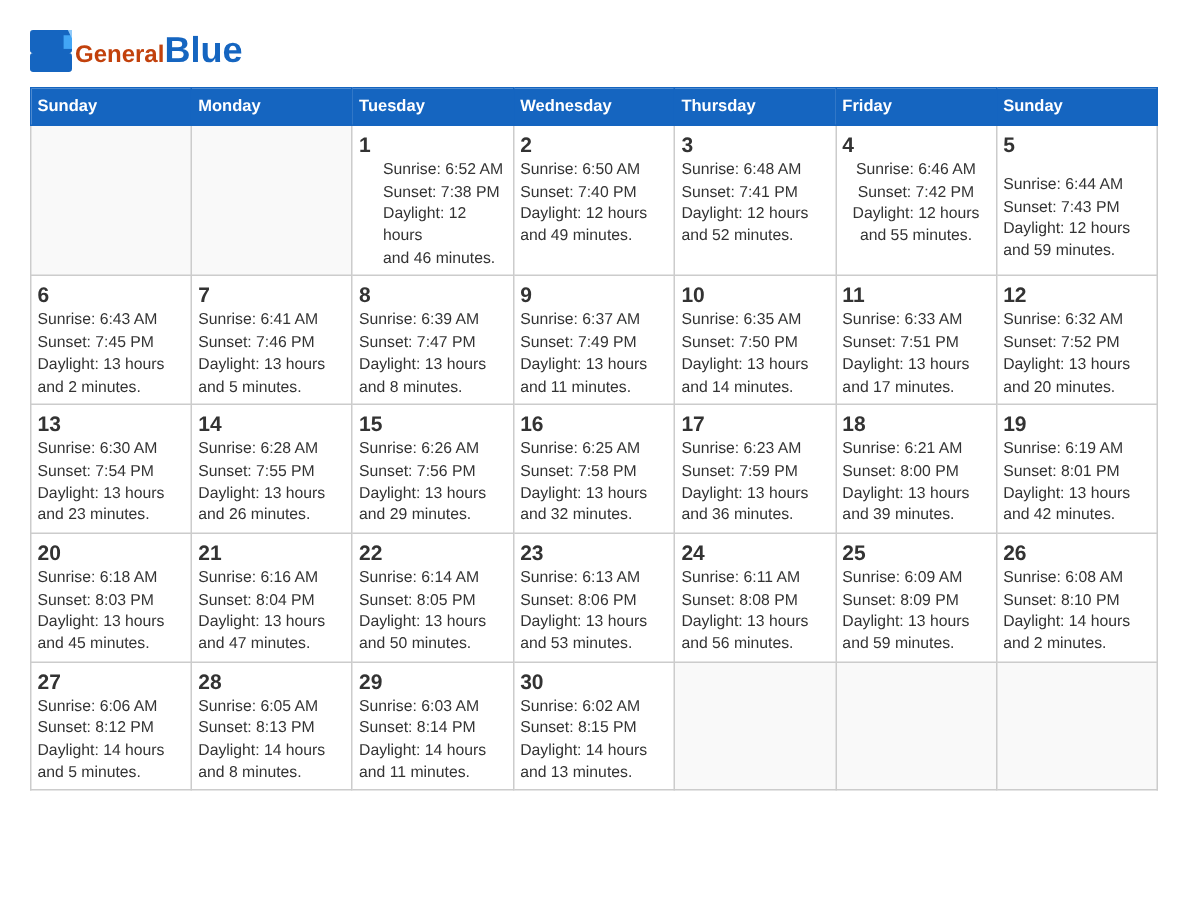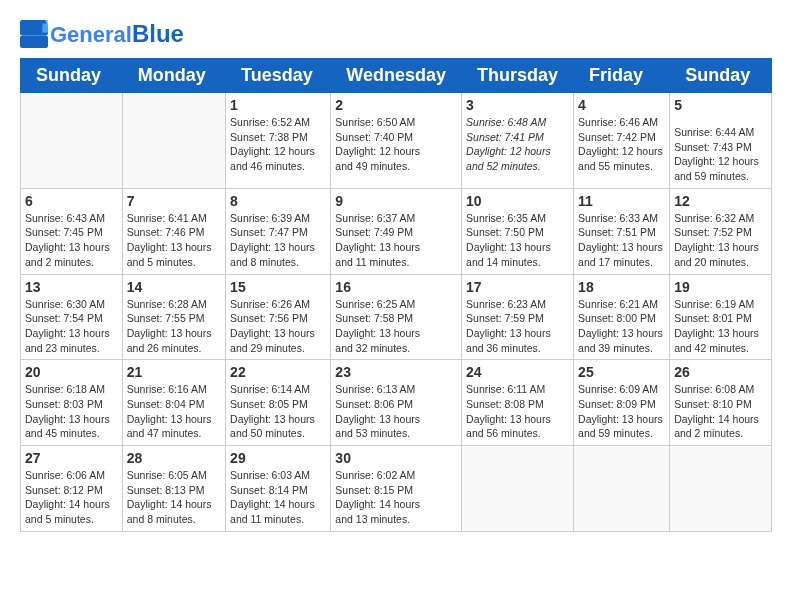--- a/index.html
+++ b/index.html
@@ -39,23 +39,23 @@
       color: #555;
     }
     .calendar-table {
       width: 100%;
       border-collapse: collapse;
       font-size: 11px;
     }
     .calendar-table thead th {
       background-color: #1565c0;
       color: #fff;
-      padding: 6px 15px;
+      padding: 6px 4px;
       text-align: left;
-      font-size: 18px;
+      font-size: 11px;
       font-weight: bold;
       border: 1px solid #1565c0;
     }
     .calendar-table tbody td {
       border: 1px solid #ccc;
       vertical-align: top;
       padding: 4px;
       height: 80px;
       width: 108px;
     }
@@ -80,21 +80,21 @@
 
 <div class="header">
   <div class="logo">
     <svg class="logo-icon" viewBox="0 0 40 40" xmlns="http://www.w3.org/2000/svg">
       <rect x="0" y="0" width="40" height="22" rx="3" fill="#1565c0"></rect>
       <rect x="0" y="22" width="40" height="18" rx="3" fill="#1565c0"></rect>
       <polygon points="32,5 40,5 40,18 32,18" fill="#42a5f5"></polygon>
       <polygon points="36,0 40,0 40,8" fill="#90caf9"></polygon>
     </svg>
     <div>
-      <span style="font-size:22px;font-weight:bold;color:#3b82f6;">General</span><span style="font-size:24px;font-weight:bold;color:#1565c0;">Blue</span>
+      <span style="font-size:16px;font-weight:bold;color:#c2410c;">General</span><span style="font-size:24px;font-weight:bold;color:#1565c0;">Blue</span>
     </div>
   </div>
   <div class="title-section">
     <div class="month-title"></div>
     <div class="location-title"></div>
   </div>
 </div>
 
 <table class="calendar-table">
   <thead>
@@ -107,42 +107,42 @@
         <th>Friday</th>
         <th>Sunday</th>
       </tr>
   </thead>
   <tbody id="calendar-body">
   <tr>
         <td class="empty-cell"></td>
         <td class="empty-cell"></td>
         <td>
           <span class="day-number">1</span>
-          <div class="day-info" style="white-space: pre-line;">Sunrise: 6:52 AM
+          <div class="day-info" style="white-space: pre-line; margin-left: 16px;">Sunrise: 6:52 AM
 Sunset: 7:38 PM
 Daylight: 12 hours
 and 46 minutes.</div>
         </td>
         <td>
           <span class="day-number">2</span>
           <div class="day-info" style="white-space: pre-line;">Sunrise: 6:50 AM
 Sunset: 7:40 PM
 Daylight: 12 hours
 and 49 minutes.</div>
         </td>
         <td>
           <span class="day-number">3</span>
-          <div class="day-info" style="white-space: pre-line; font-style: italic;">Sunrise: 6:48 AM
+          <div class="day-info" style="white-space: pre-line;">Sunrise: 6:48 AM
 Sunset: 7:41 PM
 Daylight: 12 hours
 and 52 minutes.</div>
         </td>
         <td>
           <span class="day-number">4</span>
-          <div class="day-info" style="white-space: pre-line;">Sunrise: 6:46 AM
+          <div class="day-info" style="white-space: pre-line; text-align: center;">Sunrise: 6:46 AM
 Sunset: 7:42 PM
 Daylight: 12 hours
 and 55 minutes.</div>
         </td>
         <td>
           <span class="day-number">5</span>
           <div class="day-info" style="white-space: pre-line; margin-top: 12px;">Sunrise: 6:44 AM
 Sunset: 7:43 PM
 Daylight: 12 hours
 and 59 minutes.</div>

